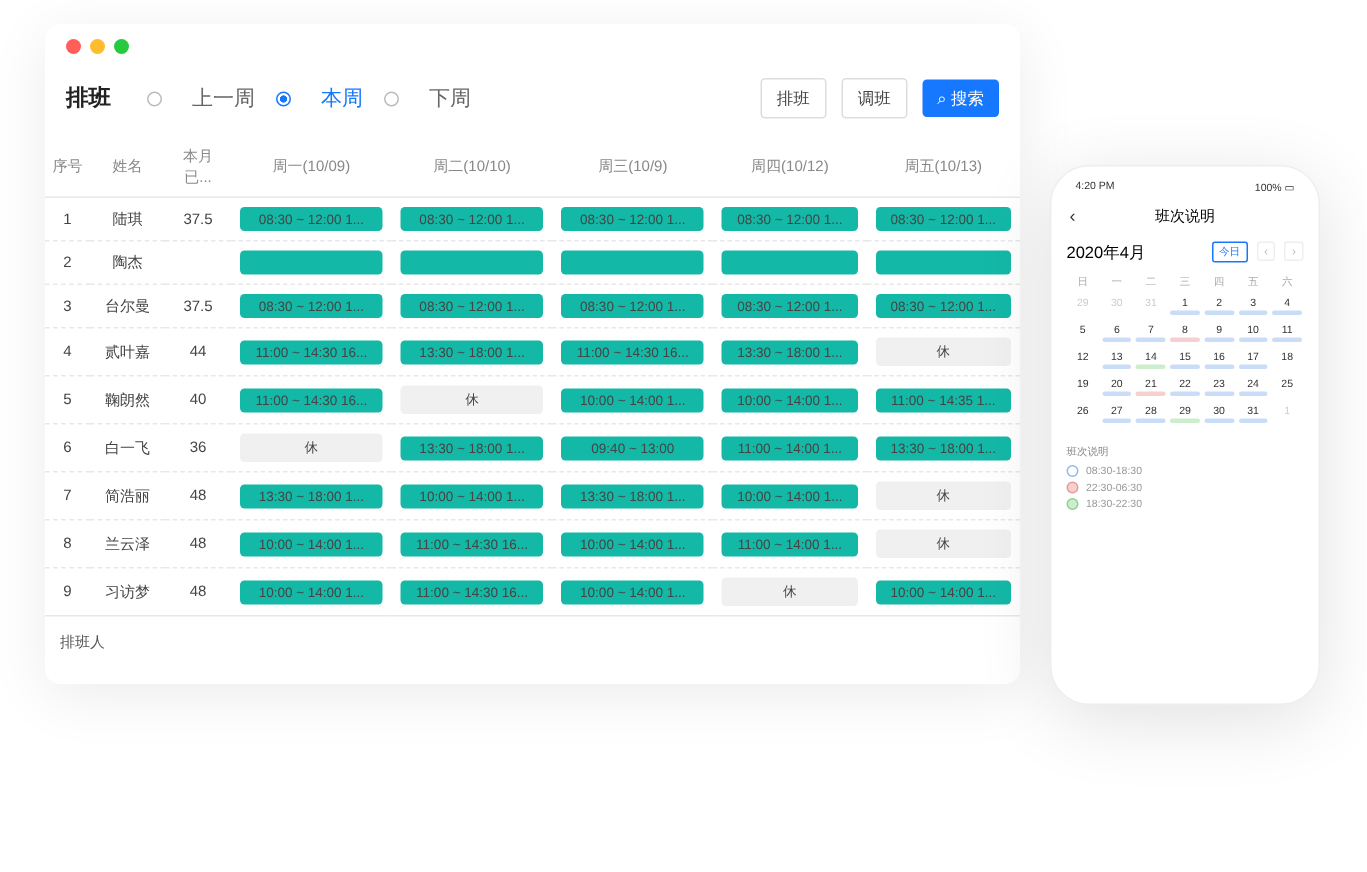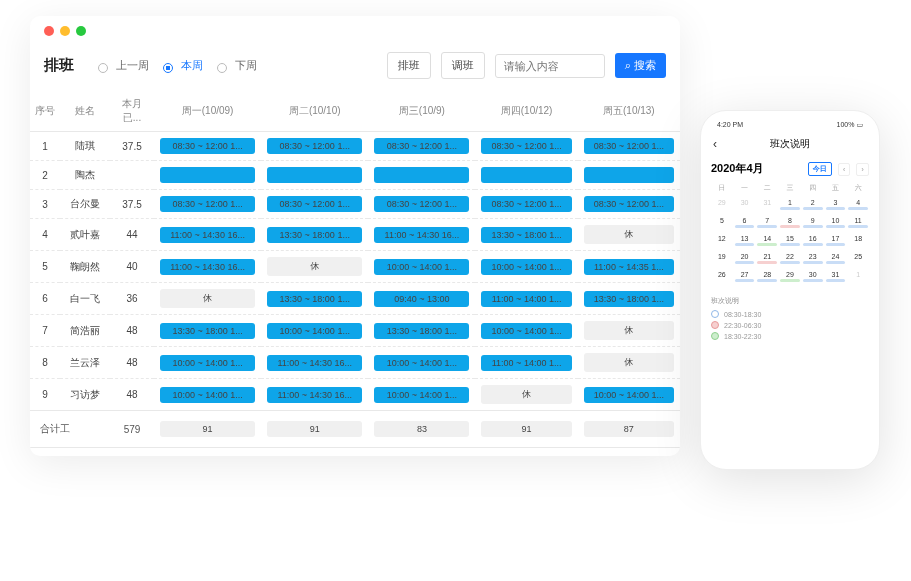--- a/index.html
+++ b/index.html
@@ -4,43 +4,43 @@
 <style>
 *{box-sizing:border-box;margin:0;padding:0;font-family:-apple-system,"PingFang SC","Microsoft YaHei",sans-serif}
 body{background:#fff;width:911px;height:581px;overflow:hidden;position:relative}
 .desktop-window{position:absolute;left:30px;top:16px;width:650px;height:440px;background:#fff;border-radius:10px;box-shadow:0 8px 40px rgba(0,0,0,0.08);overflow:hidden}
 .traffic{display:flex;gap:6px;padding:10px 14px}
 .traffic span{width:10px;height:10px;border-radius:50%}
 .dot-r{background:#ff5f56}.dot-y{background:#ffbd2e}.dot-g{background:#27c93f}
 .toolbar{display:flex;align-items:center;padding:6px 14px 12px;gap:10px}
 .title{font-size:15px;font-weight:600;color:#222;margin-right:8px}
 .week-opts{display:flex;gap:2px}
-.radio{display:flex;align-items:flex-end;gap:8px;font-size:11px;color:#666;padding:2px 6px;cursor:pointer}
+.radio{display:flex;align-items:center;gap:20px;font-size:14px;color:#666;padding:2px 6px;cursor:pointer}
 .radio .circ{width:10px;height:10px;border:1px solid #bbb;border-radius:50%;display:inline-block}
 .radio.active{color:#1677ff}
 .radio.active .circ{border-color:#1677ff;background:radial-gradient(circle,#1677ff 40%,transparent 45%)}
 .spacer{flex:1}
 .btn{font-size:11px;padding:5px 10px;border:1px solid #ddd;background:#fff;border-radius:3px;cursor:pointer;color:#444}
 .search-input{font-size:11px;padding:5px 8px;border:1px solid #ddd;border-radius:3px;width:110px;color:#999}
 .btn-primary{background:#1677ff;color:#fff;border:none;display:flex;align-items:center;gap:3px}
 .table{width:100%;font-size:10px;border-collapse:collapse}
 .table th,.table td{padding:6px 4px;text-align:center;border-bottom:1px dashed #e8e8e8;color:#444}
 .table th{font-weight:400;color:#888;border-bottom:1px solid #e8e8e8;background:#fff}
 .table th:first-child,.table td:first-child{width:30px}
 .name-col{width:50px;text-align:left;padding-left:8px}
 .hours-col{width:44px}
-.shift{background:#0ea5e9;border-radius:3px;padding:3px 4px;font-size:9px;color:#444;white-space:nowrap;overflow:hidden;text-overflow:ellipsis;display:block;margin:0 2px}
+.shift{background:#14b8a6;border-radius:3px;padding:3px 4px;font-size:9px;color:#444;white-space:nowrap;overflow:hidden;text-overflow:ellipsis;display:block;margin:0 2px}
 .shift.gray{background:#f0f0f0}
 .summary td{border-bottom:none;border-top:1px solid #e8e8e8;padding:10px 4px;color:#555;font-size:10px}
 .summary .shift{background:#f0f0f0}
 .phone{position:absolute;left:700px;top:110px;width:180px;height:360px;background:#fff;border-radius:26px;box-shadow:0 10px 50px rgba(0,0,0,0.12);border:1px solid #eee;overflow:hidden;padding:8px 10px}
 .statusbar{display:flex;justify-content:space-between;font-size:7px;color:#333;padding:2px 6px}
 .phone-hdr{display:flex;align-items:center;justify-content:center;position:relative;padding:6px 0;font-size:10px;font-weight:500}
 .back-ic{position:absolute;left:2px;font-size:12px;color:#333}
-.month-row{display:flex;align-items:flex-end;gap:6px;padding:4px 0;font-size:11px;font-weight:700}
+.month-row{display:flex;align-items:flex-start;gap:6px;padding:4px 0;font-size:11px;font-weight:400}
 .today-btn{font-size:7px;border:1px solid #1677ff;color:#1677ff;border-radius:2px;padding:1px 4px;margin-left:auto}
 .nav-arr{font-size:8px;color:#bbb;border:1px solid #eee;padding:1px 4px;border-radius:2px}
 .cal{display:grid;grid-template-columns:repeat(7,1fr);gap:1px;font-size:7px;text-align:center}
 .cal .wd{color:#aaa;padding:3px 0}
 .cal .d{padding:2px 0 1px;color:#333;position:relative}
 .cal .d.dim{color:#ccc}
 .cal .bar{height:3px;border-radius:2px;margin:1px 1px 3px}
 .bar.b{background:#c9ddf6}.bar.r{background:#f6d0d0}.bar.g{background:#cdeecd}
 .legend{margin-top:10px;font-size:7px;color:#999}
 .legend-title{color:#888;margin-bottom:4px;font-size:7px}
@@ -69,21 +69,20 @@
           <span>本周</span>
         </label>
       <label class="radio">
           <span class="circ"></span>
           <span>下周</span>
         </label>
     </div>
     <div class="spacer"></div>
     <button class="btn">排班</button>
     <button class="btn">调班</button>
-    <input class="search-input" placeholder="请输入内容" style="">
     <button class="btn btn-primary">
         <span>⌕</span>
         <span>搜索</span>
       </button>
   </div>
   <table class="table">
     <thead>
         <tr id="thead-row">
           <th>序号</th>
           <th class="name-col">姓名</th>
@@ -271,39 +270,20 @@
           </td>
           <td>
             <span class="shift gray">休</span>
           </td>
           <td>
             <span class="shift">10:00 ~ 14:00 1...</span>
           </td>
         </tr>
       </tbody>
     <tbody id="tsummary">
-        <tr class="summary">
-          <td colspan="2" style="text-align:left;padding-left:10px">合计工</td>
-          <td>579</td>
-          <td>
-            <span class="shift">91</span>
-          </td>
-          <td>
-            <span class="shift">91</span>
-          </td>
-          <td>
-            <span class="shift">83</span>
-          </td>
-          <td>
-            <span class="shift">91</span>
-          </td>
-          <td>
-            <span class="shift">87</span>
-          </td>
-        </tr>
         <tr class="summary">
           <td colspan="2" style="text-align:left;padding-left:10px">排班人</td>
           <td></td>
           <td></td>
           <td></td>
           <td></td>
           <td></td>
           <td></td>
         </tr>
       </tbody>

